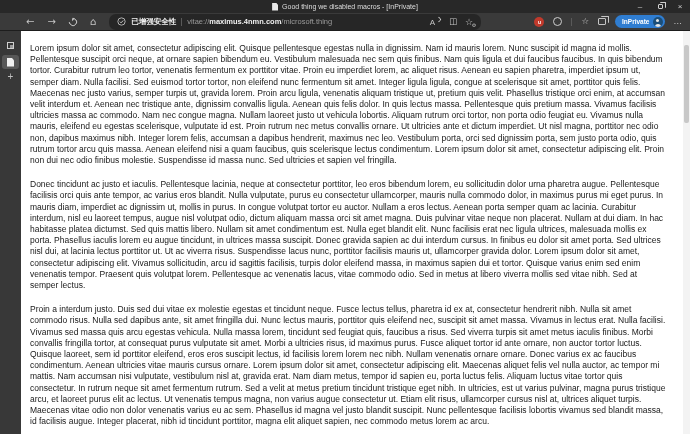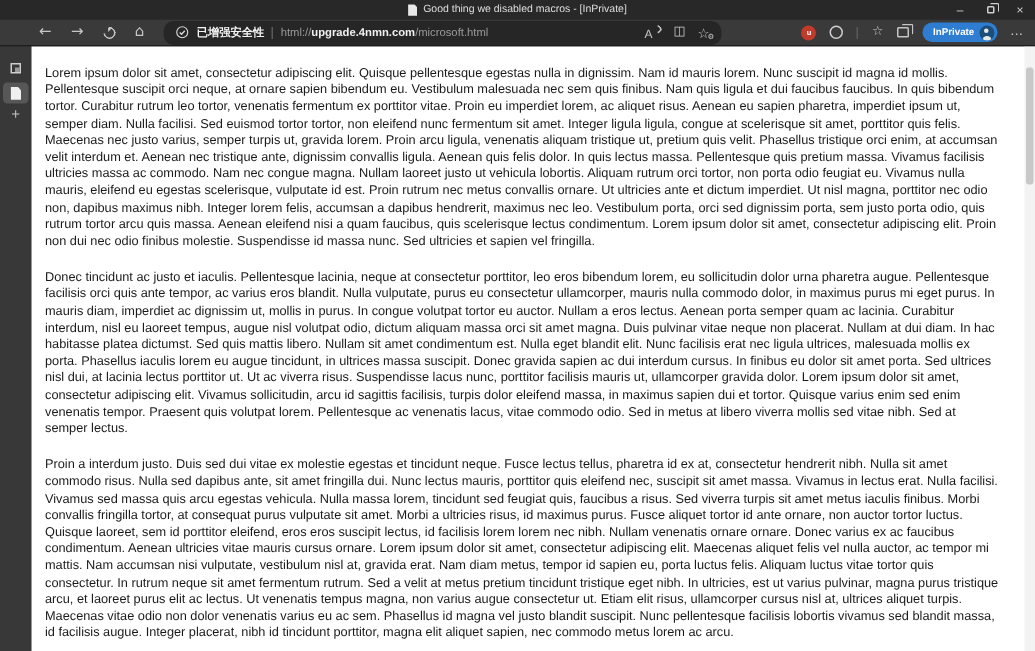--- a/index.html
+++ b/index.html
@@ -134,21 +134,21 @@
 
     <div class="urlbar">
       <span class="shield-ic">
         <svg width="9" height="9" viewBox="0 0 16 16">
           <circle cx="8" cy="8" r="6.5" fill="none" stroke="#d6d6d6" stroke-width="1.4"></circle>
           <path d="M5 8.2 L7.2 10.4 L11 6.2" fill="none" stroke="#d6d6d6" stroke-width="1.6"></path>
         </svg>
       </span>
       <span class="chip-label">已增强安全性</span>
       <span class="vsep"></span>
-      <span class="url-text"><span>html://</span><span class="url-host">upgrade.4nmn.com</span><span>/microsoft.html</span></span>
+      <span class="url-text"><span>vitae://</span><span class="url-host">maximus.4nmn.com</span><span>/microsoft.thing</span></span>
       <span class="urlbar-right">
         <span class="read-aloud">A</span>
         <span class="small-ic">◫</span>
         <span class="star-gear"><span>☆</span><span class="gear">⚙</span></span>
       </span>
     </div>
 
     <div class="tb-right">
       <span class="ext-red">u</span>
       <span class="ext-ring"></span>

